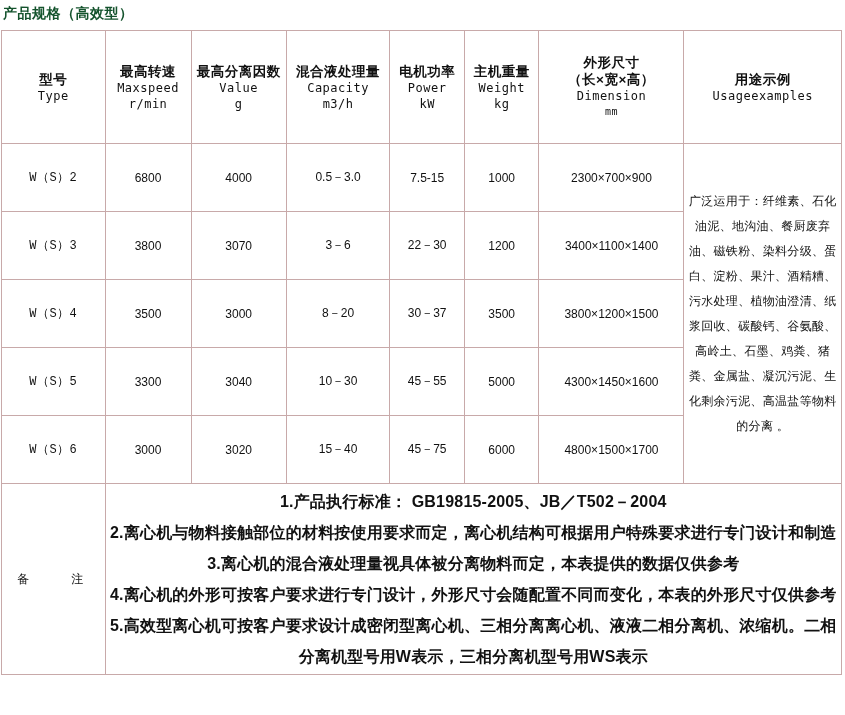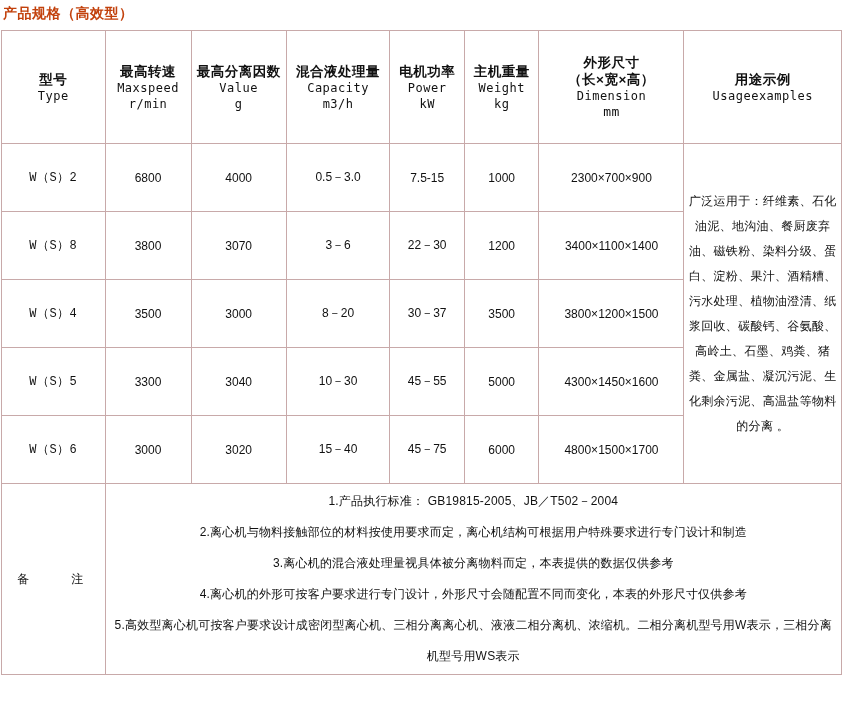--- a/index.html
+++ b/index.html
@@ -16,21 +16,21 @@
   }
   .page {
     width: 845px;
     height: 715px;
     position: relative;
     box-sizing: border-box;
   }
   .doc-title {
     font-size: 14px;
     font-weight: bold;
-    color: #c2410c;
+    color: #14532d;
     padding: 5px 0 7px 3px;
     letter-spacing: 0.5px;
   }
   table.spec {
     border-collapse: collapse;
     width: 841px;
     margin-left: 1px;
     table-layout: fixed;
   }
   table.spec td, table.spec th {
@@ -53,21 +53,21 @@
     letter-spacing: 0.5px;
   }
   .hdr-en {
     font-size: 12px;
     font-family: "DejaVu Sans Mono", monospace;
     line-height: 16px;
     letter-spacing: 0.5px;
     color: #111;
   }
   .hdr-en.small {
-    font-size: 13px;
+    font-size: 10px;
   }
   tbody td {
     height: 63px;
     font-size: 12px;
   }
   td.model {
     font-family: Liberation Mono, monospace;
     font-size: 12px;
     letter-spacing: 0.5px;
   }
@@ -85,22 +85,22 @@
     letter-spacing: 6px;
     width: 100px;
     vertical-align: middle;
   }
   td.note-body {
     text-align: left;
     padding: 8px 10px 10px 10px;
     vertical-align: top;
   }
   .note-line {
-    font-size: 12px;
-    font-weight: normal;
+    font-size: 16px;
+    font-weight: bold;
     line-height: 31px;
     color: #111;
     letter-spacing: 0.2px;
   }
   col.c0 { width: 100px; }
   col.c1 { width: 83px; }
   col.c2 { width: 92px; }
   col.c3 { width: 100px; }
   col.c4 { width: 72px; }
   col.c5 { width: 72px; }
@@ -173,21 +173,21 @@
         <td class="model">W（S）2</td>
         <td>6800</td>
         <td>4000</td>
         <td>0.5－3.0</td>
         <td>7.5-15</td>
         <td>1000</td>
         <td>2300×700×900</td>
         <td class="usage" rowspan="5">广泛运用于：纤维素、石化油泥、地沟油、餐厨废弃油、磁铁粉、染料分级、蛋白、淀粉、果汁、酒精糟、污水处理、植物油澄清、纸浆回收、碳酸钙、谷氨酸、高岭土、石墨、鸡粪、猪粪、金属盐、凝沉污泥、生化剩余污泥、高温盐等物料的分离 。</td>
       </tr>
       <tr>
-        <td class="model">W（S）8</td>
+        <td class="model">W（S）3</td>
         <td>3800</td>
         <td>3070</td>
         <td>3－6</td>
         <td>22－30</td>
         <td>1200</td>
         <td>3400×1100×1400</td>
       </tr>
       <tr>
         <td class="model">W（S）4</td>
         <td>3500</td>

